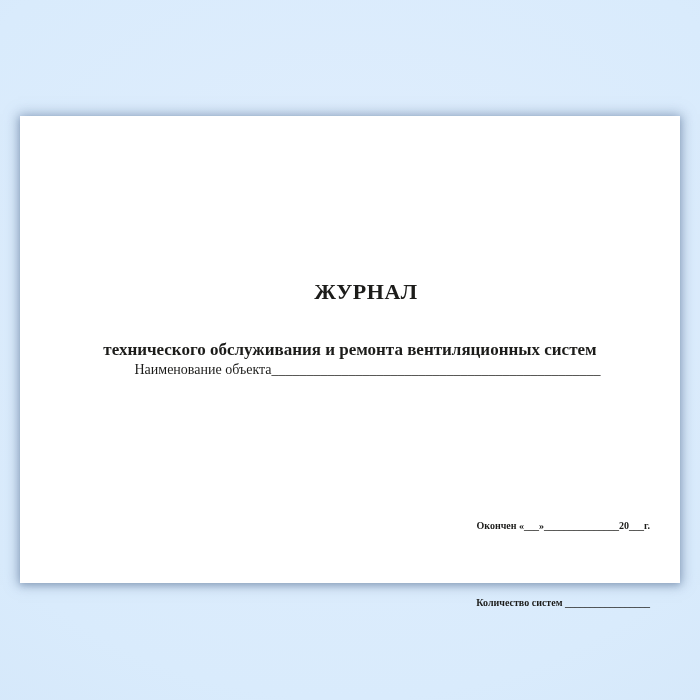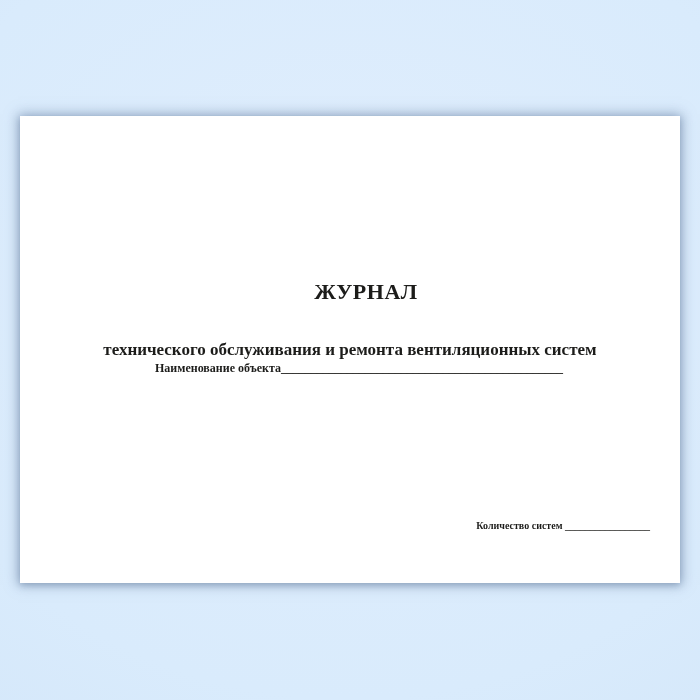--- a/index.html
+++ b/index.html
@@ -47,25 +47,25 @@
     width: 100%;
     text-align: center;
     font-size: 17px;
     font-weight: 700;
     white-space: pre;
     margin-top: 36px;
   }
   .object-line {
     position: absolute;
     top: 230px;
-    left: 0;
+    left: 7px;
     width: 100%;
     text-align: center;
-    font-size: 12px;
-    font-weight: 700;
+    font-size: 14px;
+    font-weight: 400;
     white-space: pre;
   }
   .fill-block {
     position: absolute;
     top: 346px;
     right: 30px;
     text-align: right;
     font-size: 10px;
     font-weight: 700;
     line-height: 25.5px;
@@ -80,17 +80,18 @@
 
     <div class="journal-title">ЖУРНАЛ</div>
 
     <div class="journal-subtitle">технического обслуживания и ремонта вентиляционных систем</div>
 
     <div class="object-line">
       <span>Наименование объекта</span><span>_______________________________________________</span>
     </div>
 
     <div class="fill-block">
+      <div>Окончен «___»_______________20___г.</div>
       <div>Количество систем _________________</div>
     </div>
 
   </div>
 </div>
 
 </body></html>

